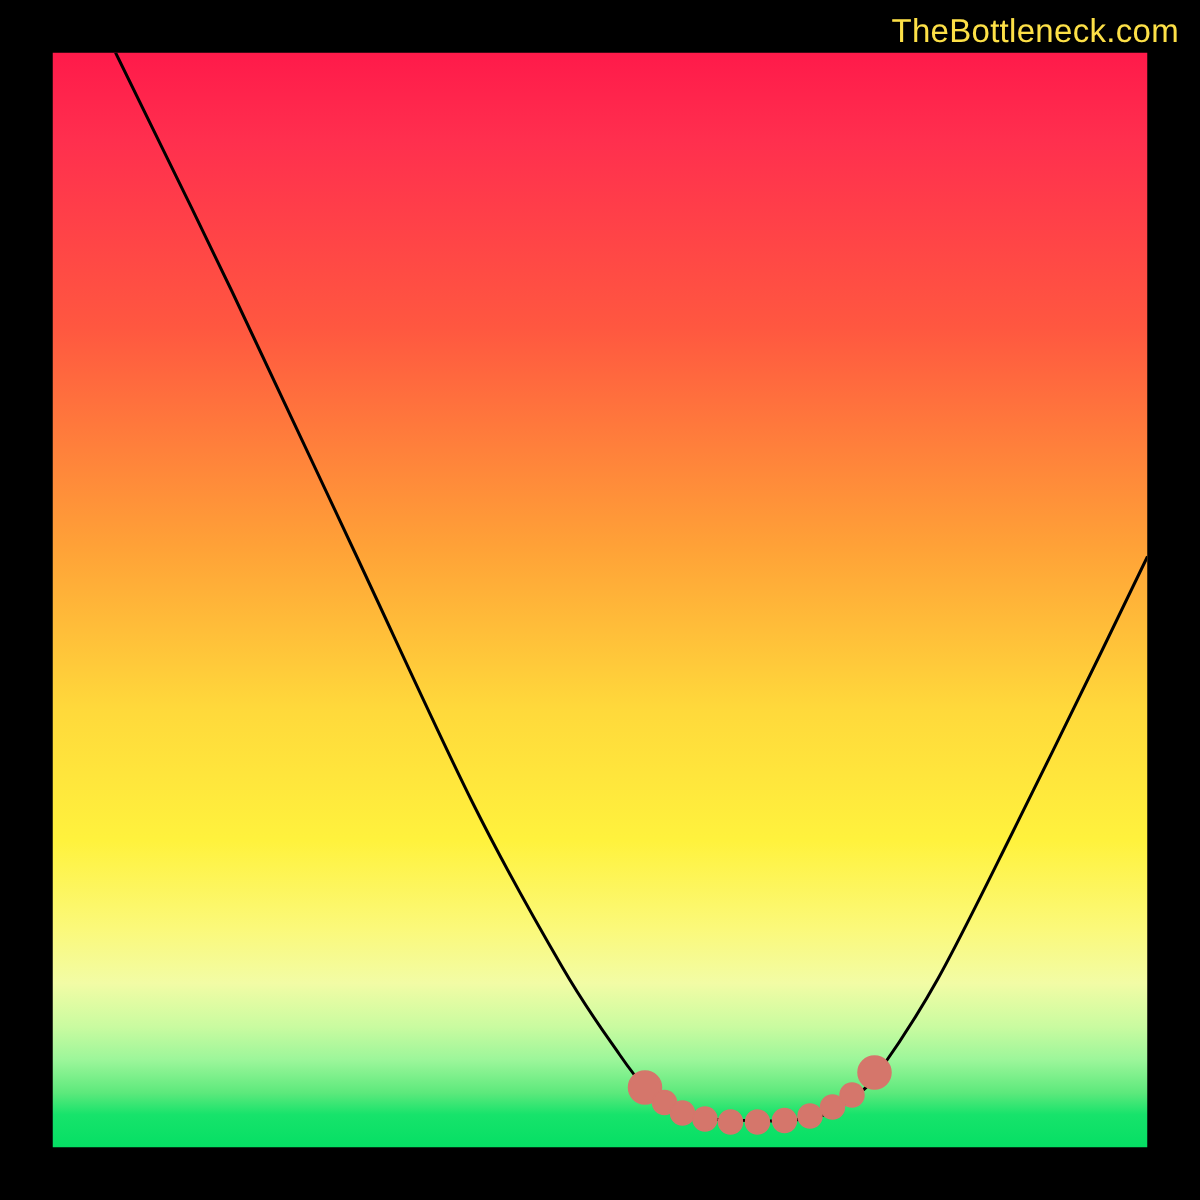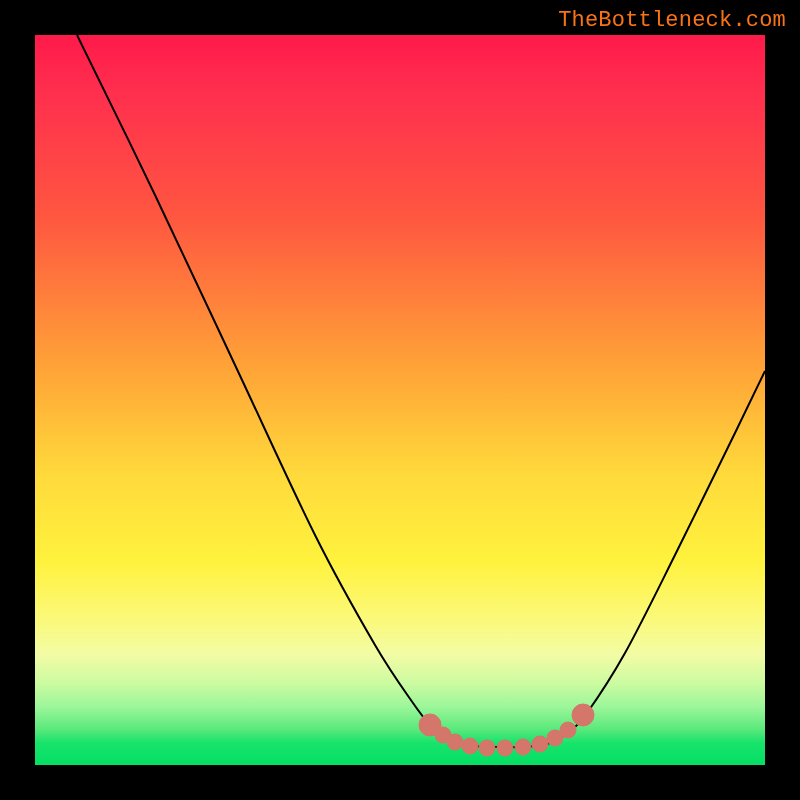--- a/index.html
+++ b/index.html
@@ -48,25 +48,24 @@
   .curve-svg {
     position: absolute;
     inset: 0;
     width: 730px;
     height: 730px;
   }
   .credit {
     position: absolute;
     top: 8px;
     right: 14px;
-    color: #f97316;
+    color: #fde047;
     font-size: 22px;
     letter-spacing: 0.2px;
     user-select: none;
-    font-family: Liberation Mono, monospace;
   }
 </style>
 </head>
 <body>
 
 <div class="stage">
 
   <div class="plot-area">
     <div class="gradient"></div>
 

